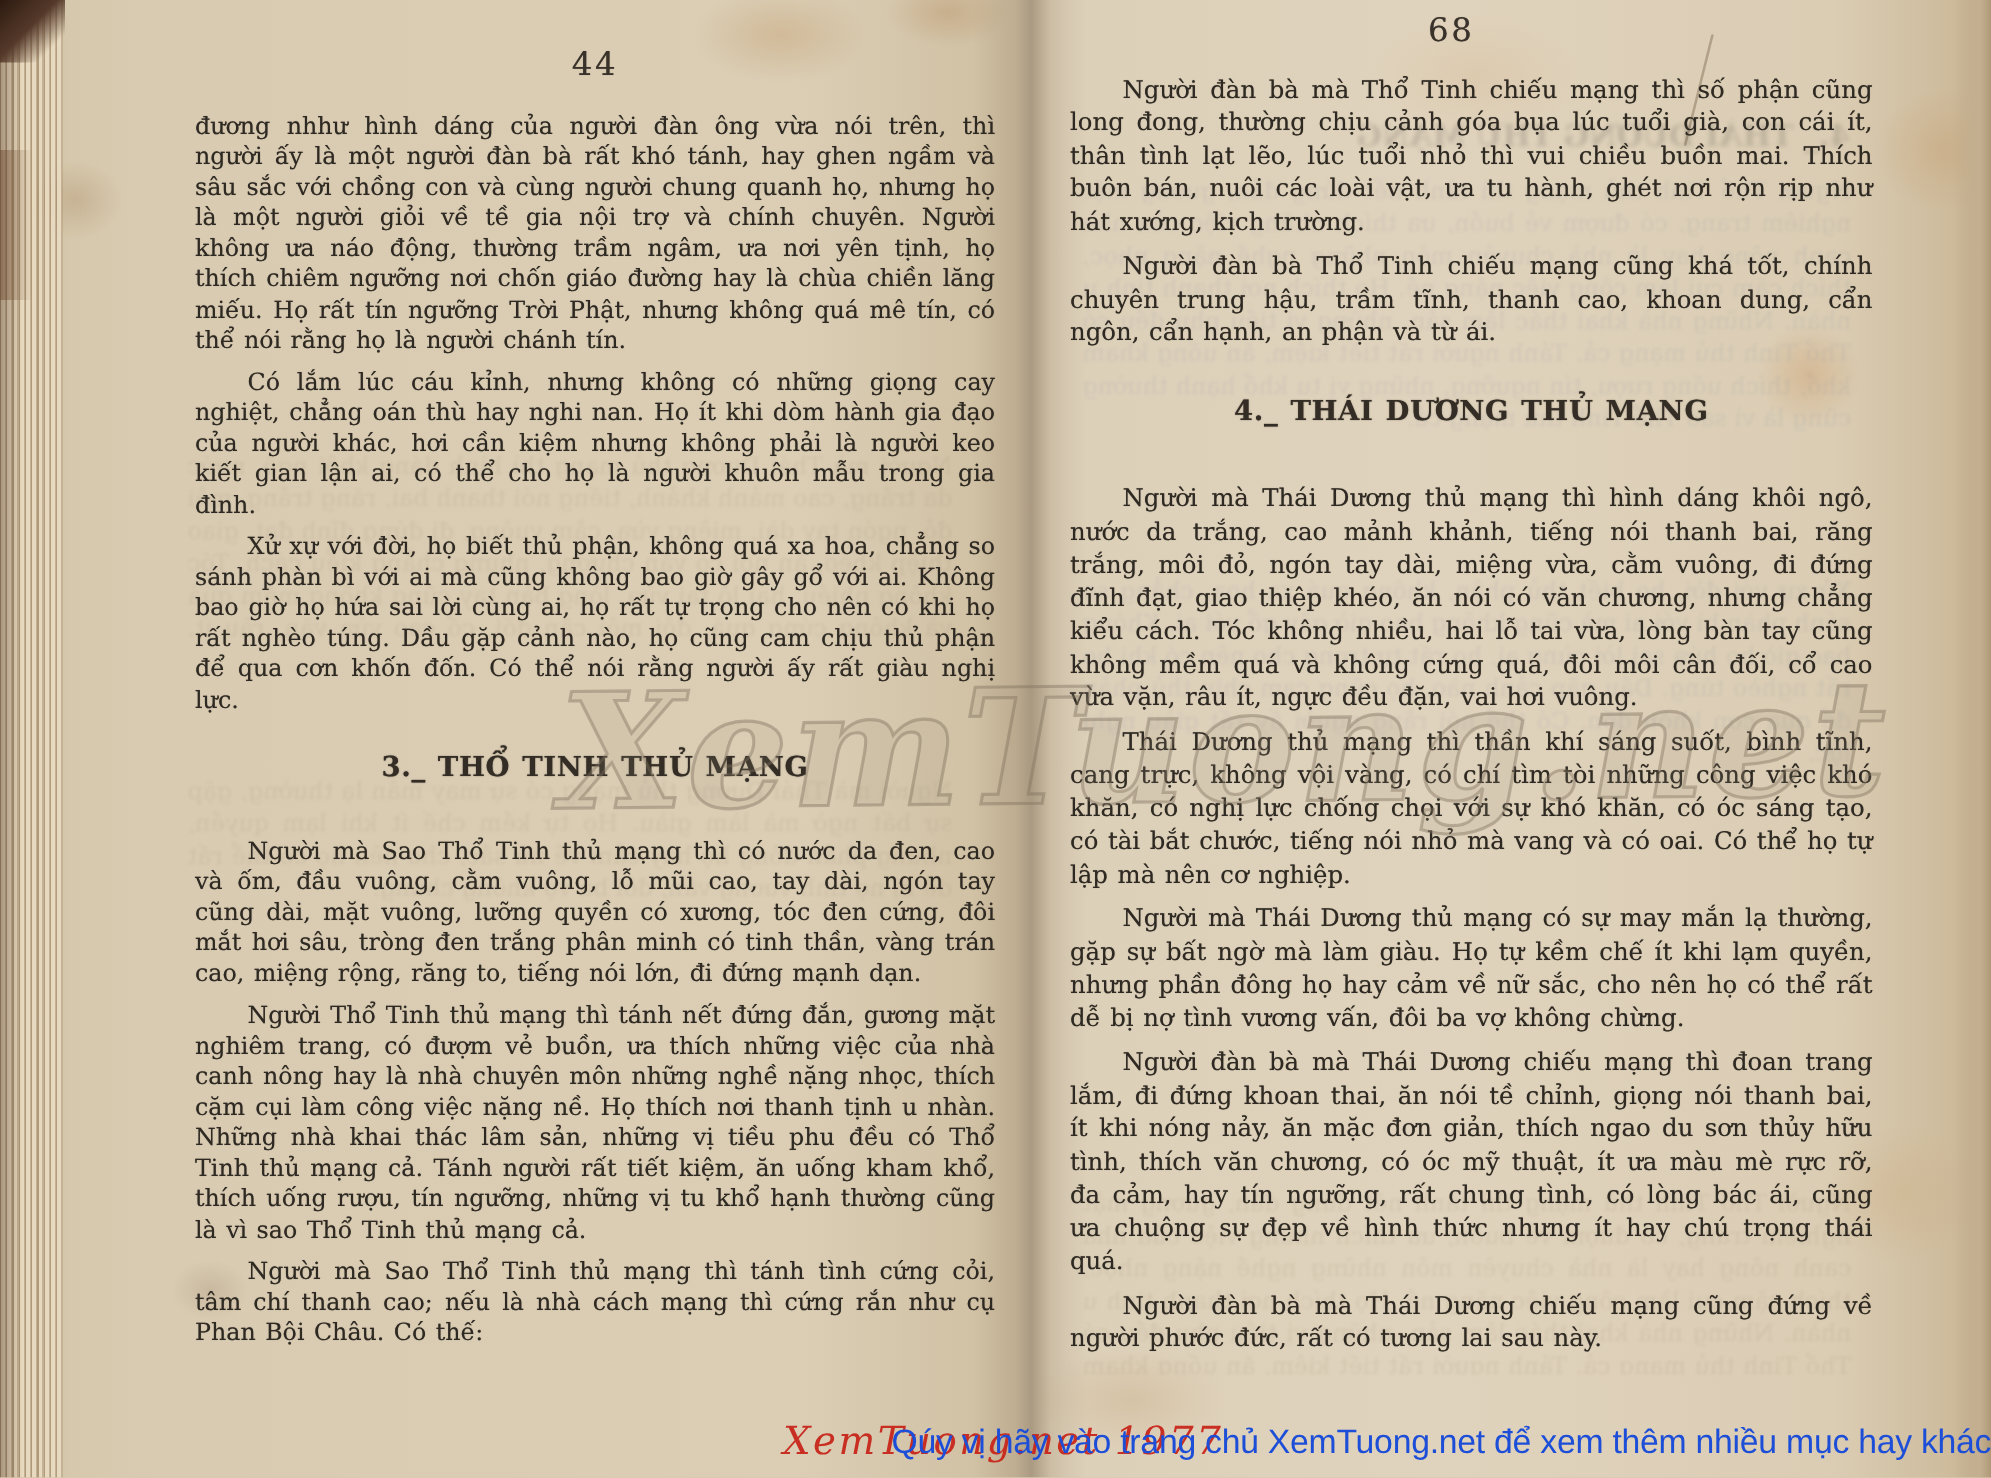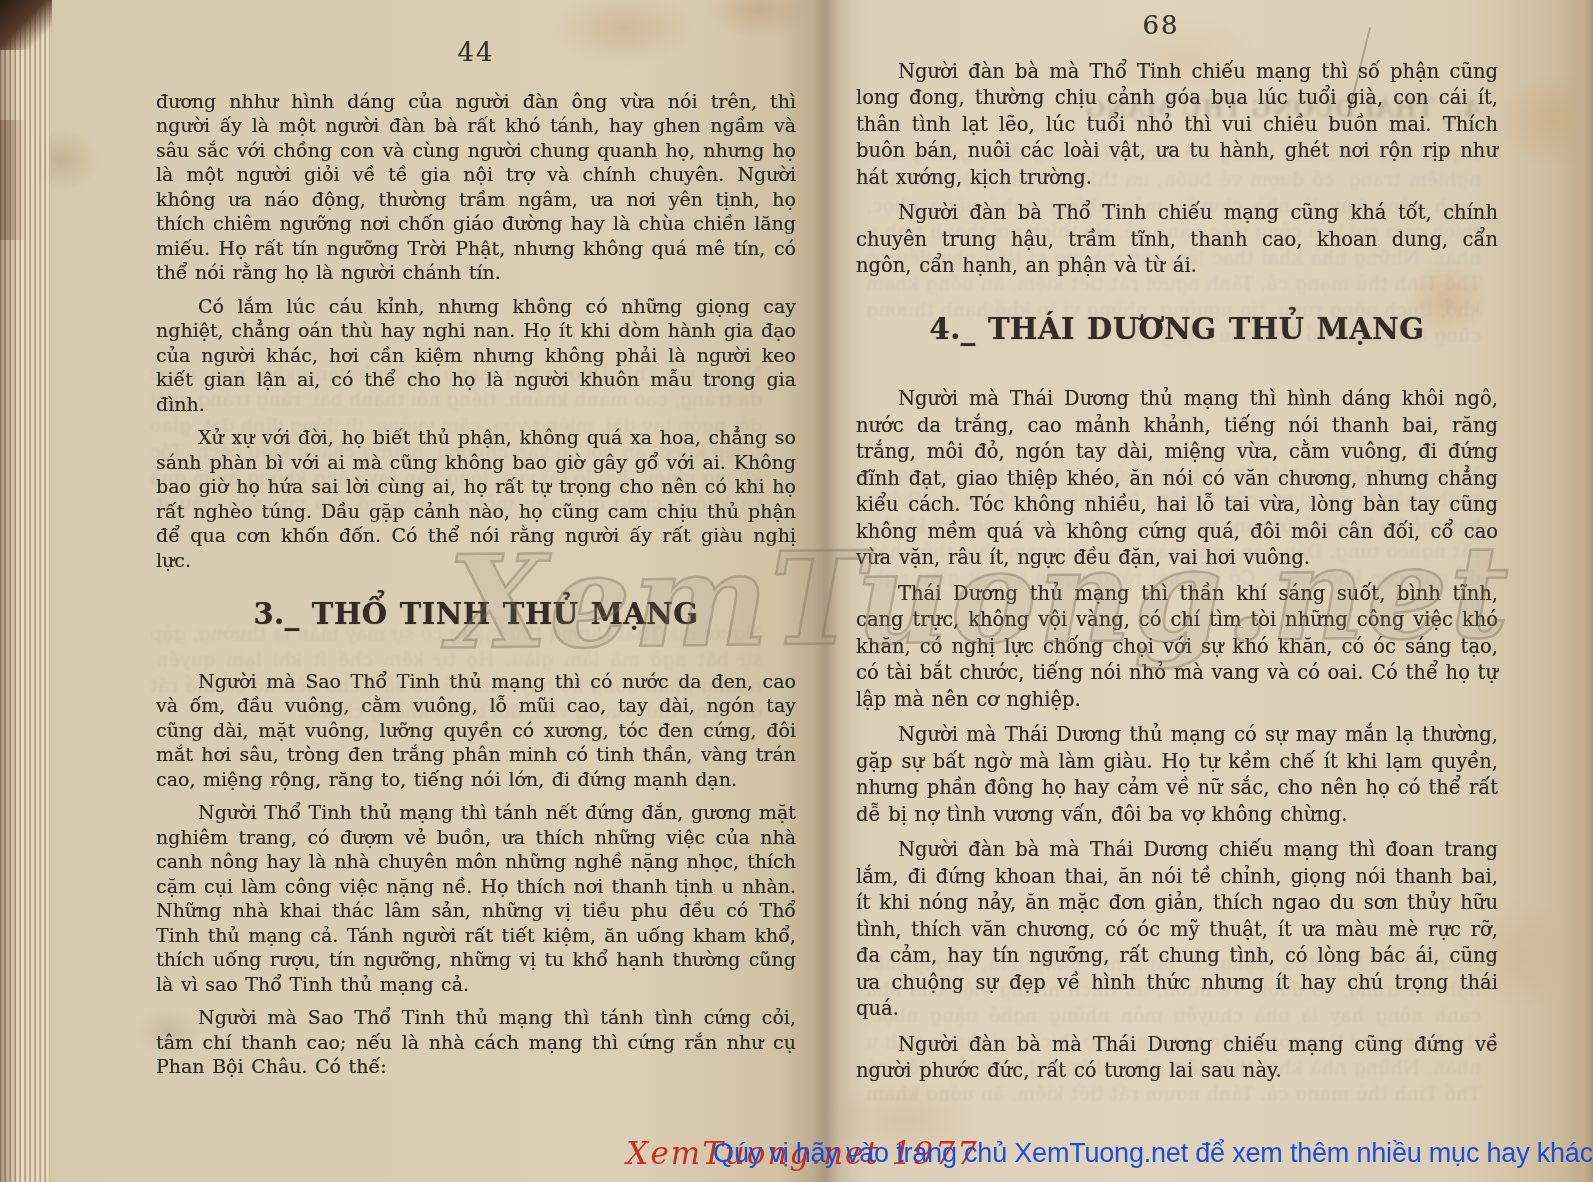--- a/index.html
+++ b/index.html
@@ -53,21 +53,21 @@
   
   .page{position:absolute;color:#2e2a23;text-align:justify;
     text-shadow:0 0 0.6px rgba(44,34,22,0.55);}
   .page p{margin:0 0 9px;text-indent:42px;}
   .page p.noindent{text-indent:0;}
   .page-left{left:140px;top:40px;width:640px;font-size:19px;line-height:24.5px;word-spacing:1.5px;margin-left:16px;}
   .page-right{left:856px;top:12px;width:642px;font-size:19.5px;line-height:26.5px;word-spacing:1.5px;}
   .pagenum{display:block;text-align:center;font-size:26px;letter-spacing:2px;
     margin:0 0 24px;text-indent:0;color:#38322a;}
   .page-right .pagenum{transform:translateX(-16px);margin-bottom:20px;}
-  .heading{display:block;text-align:center;font-weight:bold;font-size:29px;
+  .heading{display:block;text-align:center;font-weight:bold;font-size:22px;
     letter-spacing:0.5px;color:#332d25;text-indent:0;
     text-shadow:0 0 1px rgba(40,32,22,0.7);}
   .page-left .heading{margin:30px 0 42px;}
   .page-right .heading{margin:36px 0 44px;}
   .poem{margin:0 0 12px 78px;}
   .poem span{display:block;text-indent:0;}
 
   
   .watermark{position:absolute;left:448px;top:522px;white-space:nowrap;
     font-family:"DejaVu Serif",serif;font-weight:bold;font-style:italic;

